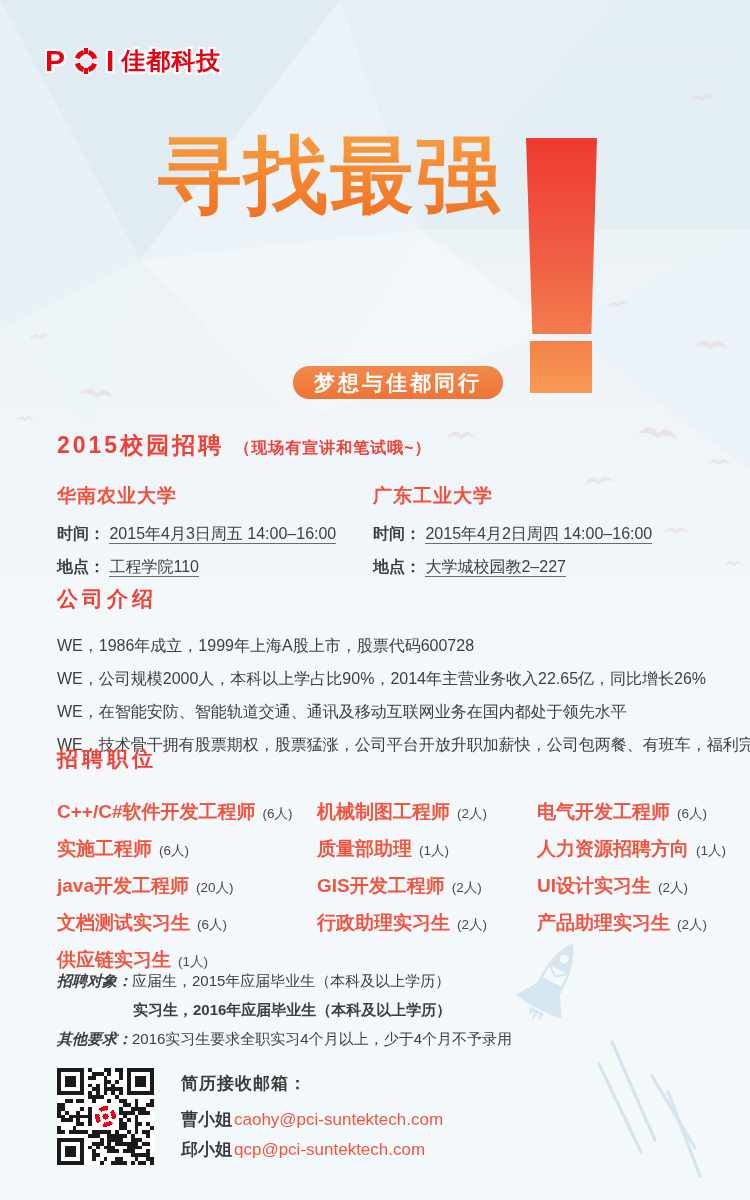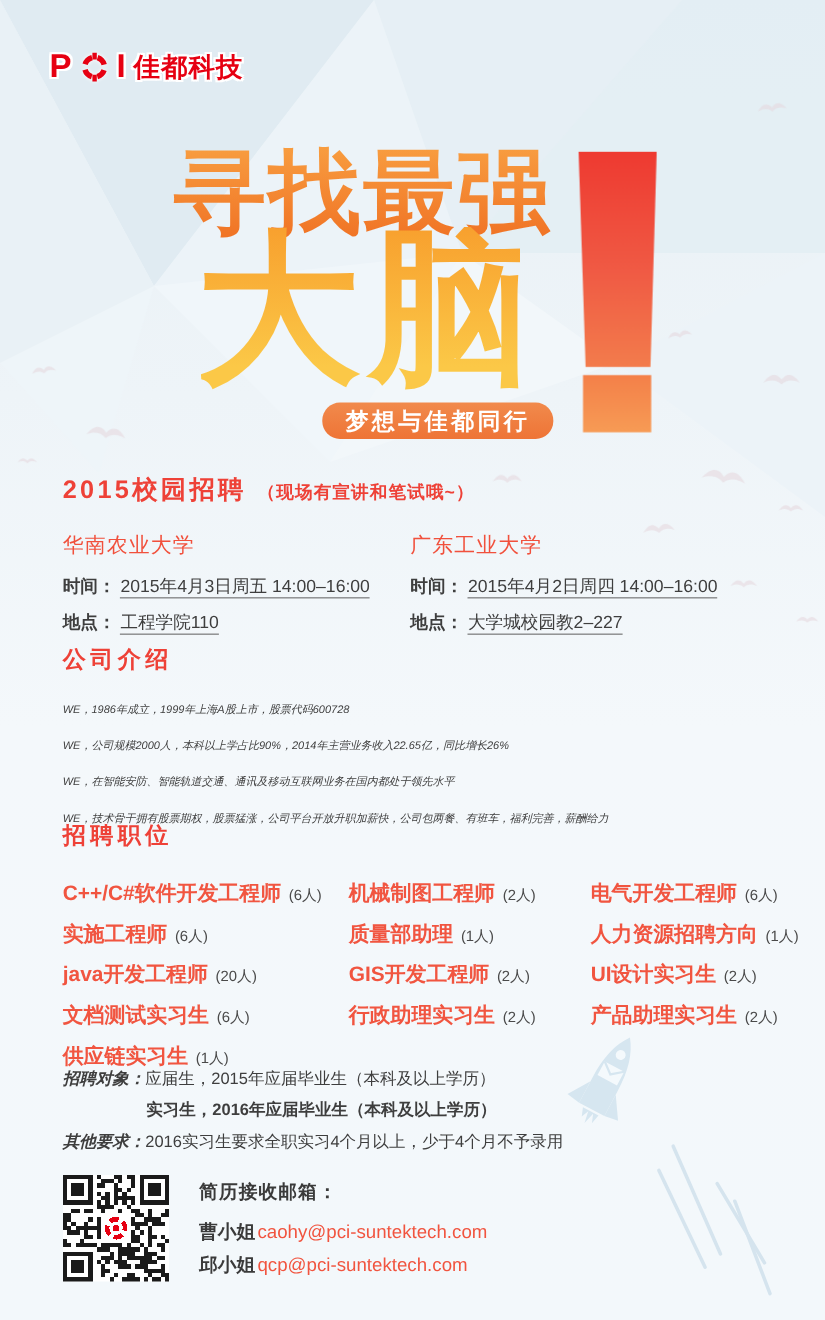--- a/index.html
+++ b/index.html
@@ -34,29 +34,29 @@
     color:#fff;font-size:21px;font-weight:800;letter-spacing:3px;white-space:nowrap;border-radius:16px;}
 
   
   .red-h{color:#ee4137;font-weight:800;}
   .campus{position:absolute;left:57px;top:430px;width:650px;}
   .campus-head{display:flex;align-items:baseline;gap:10px;}
   .campus-head .h{font-size:23px;letter-spacing:3px;}
   .campus-head .note{font-size:16px;color:#ee4137;font-weight:700;letter-spacing:1px;}
   .events{display:flex;margin-top:22px;}
   .event{width:316px;}
-  .event h3{margin:0 0 8px 0;font-size:19px;color:#f1503c;font-weight:400;letter-spacing:1px;}
+  .event h3{margin:0 0 8px 0;font-size:19px;color:#f1503c;font-weight:700;letter-spacing:1px;}
   .event .row{font-size:16px;color:#3e3e3e;line-height:33px;white-space:nowrap;}
   .event .row .lbl{font-weight:700;}
   .event .row .val{border-bottom:1px solid #6b6b6b;padding-bottom:1px;}
 
   .company{position:absolute;left:57px;top:585px;width:660px;}
   .company h2,.positions h2{margin:0;font-size:21px;letter-spacing:4px;}
   .company ul{list-style:none;margin:16px 0 0 0;padding:0;}
-  .company li{font-size:10px;color:#3e3e3e;line-height:33px;white-space:nowrap;font-style:italic;}
+  .company li{font-size:16px;color:#3e3e3e;line-height:33px;white-space:nowrap;}
 
   .positions{position:absolute;left:57px;top:745px;width:670px;}
   .pos-grid{margin-top:20px;display:grid;grid-template-columns:260px 220px 190px;grid-auto-rows:37px;align-items:center;}
   .pos{white-space:nowrap;}
   .pos .name{color:#f15540;font-size:19px;font-weight:700;}
   .pos .cnt{color:#4a4a4a;font-size:13.5px;margin-left:7px;}
 
   .reqs{position:absolute;left:57px;top:966px;width:650px;font-size:15px;color:#3e3e3e;line-height:29px;}
   .reqs .lbl{font-weight:700;font-style:italic;}
   .reqs .indent{margin-left:76px;font-weight:bold;}
@@ -147,21 +147,20 @@
     <svg width="28" height="28" viewBox="0 0 28 28">
       <circle cx="14" cy="14" r="9" fill="none" stroke="#e60012" stroke-width="5" stroke-dasharray="9.1 5" stroke-dashoffset="4.5" transform="rotate(45 14 14)"></circle>
       <line x1="14" y1="1" x2="14" y2="7" stroke="#e60012" stroke-width="4"></line>
       <line x1="14" y1="21" x2="14" y2="27" stroke="#e60012" stroke-width="4"></line>
     </svg>
     <span class="latin">I</span>
     <span class="cn">佳都科技</span>
   </div>
 
   <div class="title-line title-1">寻找最强</div>
-  <div class="title-line title-2">大脑</div>
   <div class="bang-bar"></div>
   <div class="bang-dot"></div>
   <div class="ribbon">梦想与佳都同行</div>
 
   <div class="campus">
     <div class="campus-head">
       <span class="red-h h">2015校园招聘</span>
       <span class="note">（现场有宣讲和笔试哦~）</span>
     </div>
     <div class="events">

